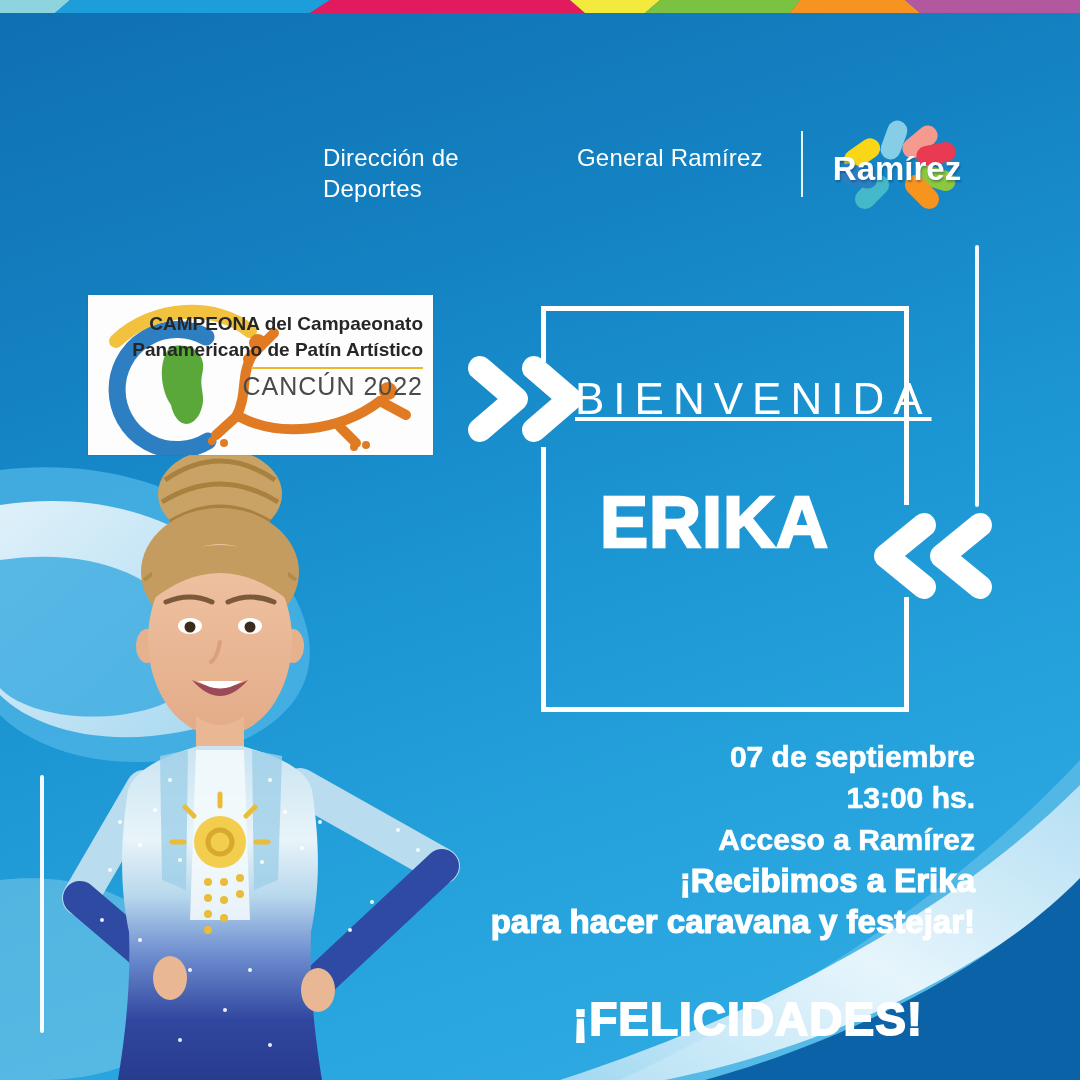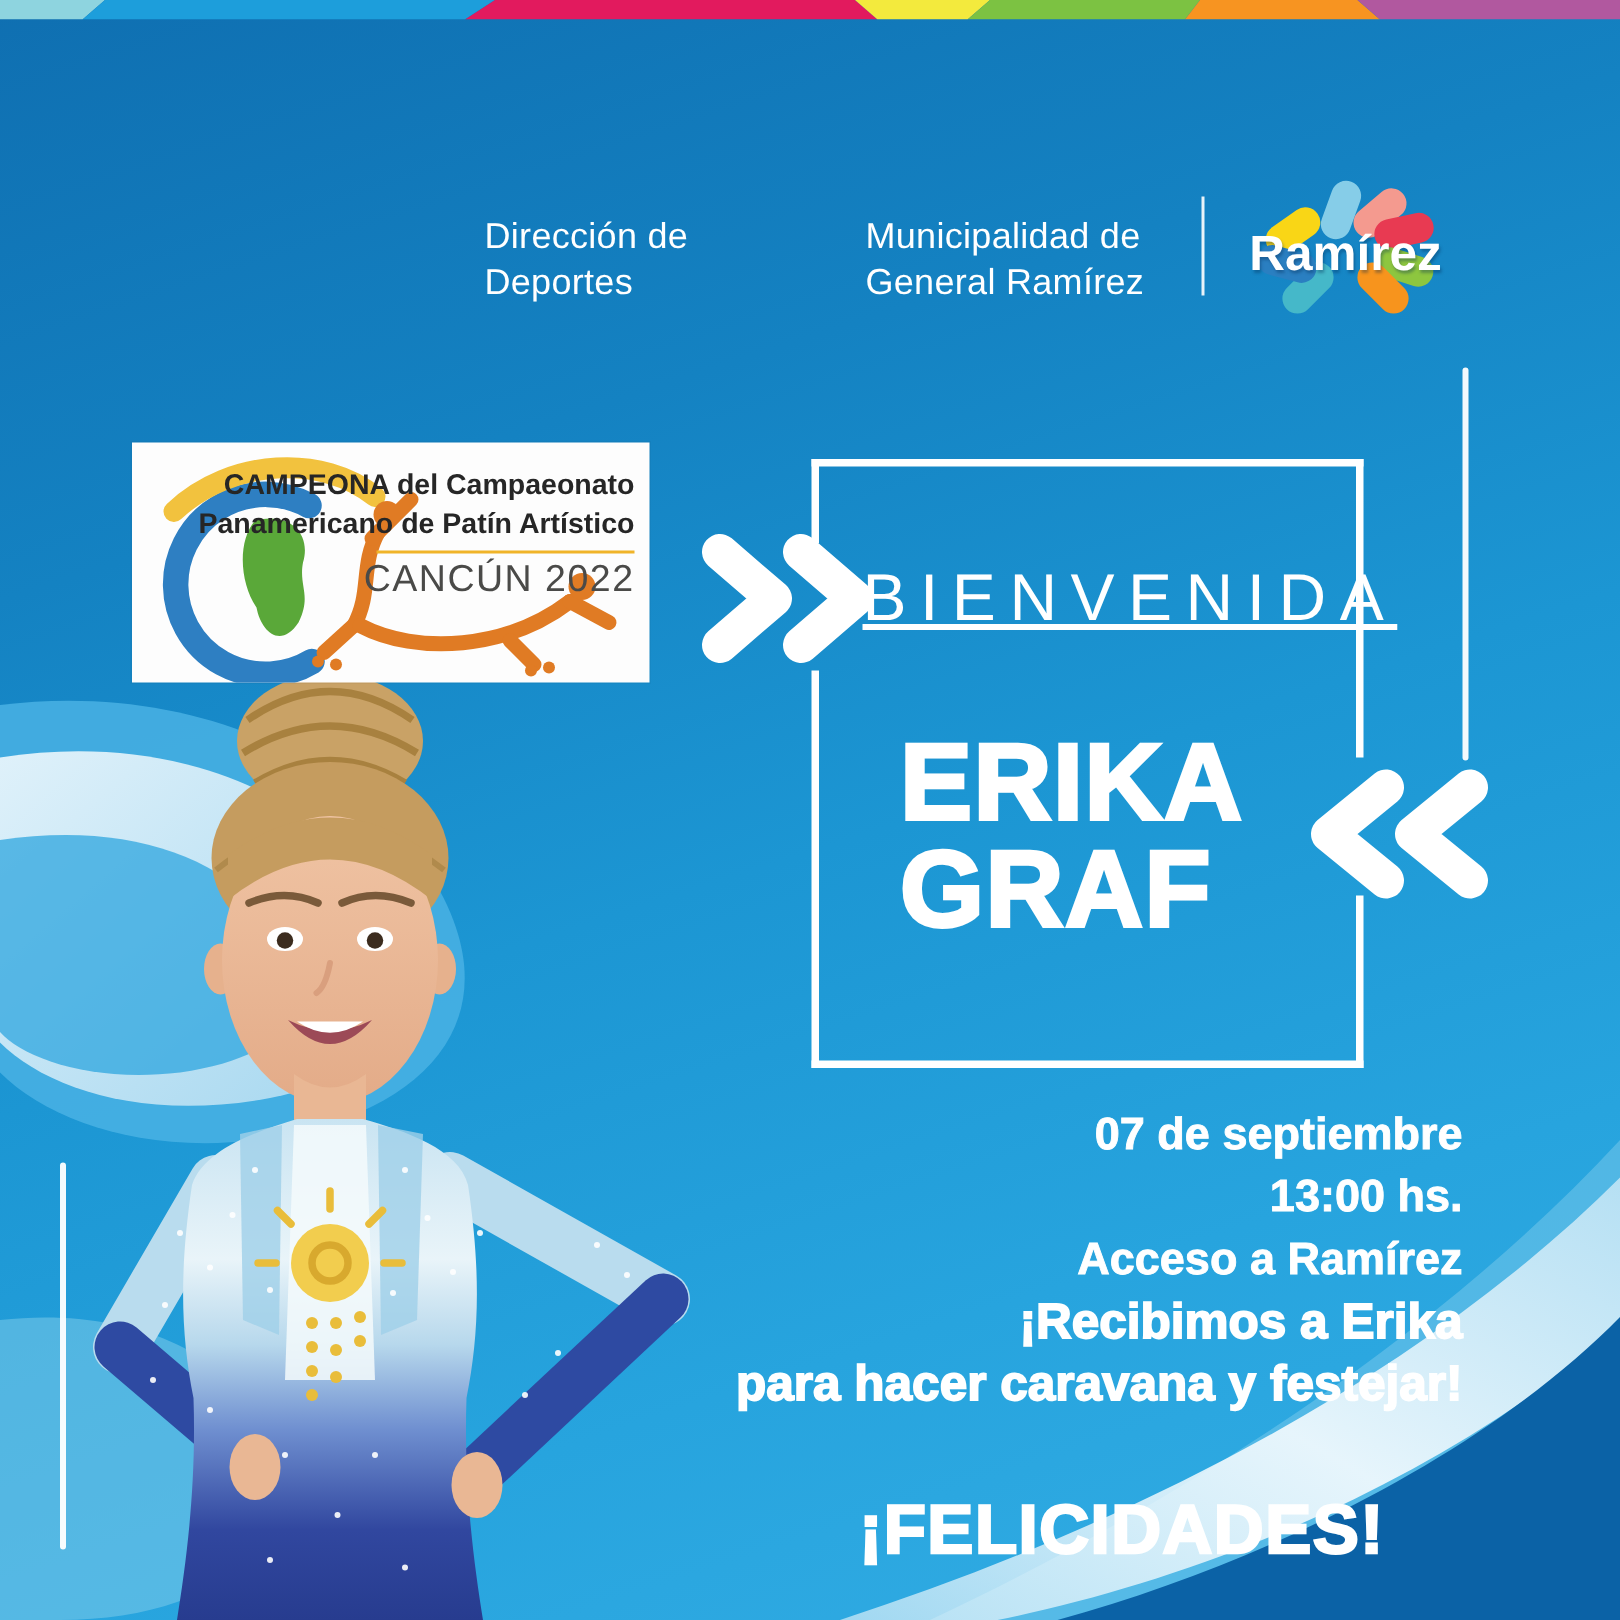--- a/index.html
+++ b/index.html
@@ -181,21 +181,20 @@
     <polygon points="660,0 800,0 790,13 645,13" fill="#7cc242"></polygon>
     <polygon points="800,0 905,0 920,13 790,13" fill="#f79421"></polygon>
     <polygon points="905,0 1080,0 1080,13 920,13" fill="#b1589f"></polygon>
   </svg>
 
   <div class="abs hdr-text" style="left:323px;top:143px;">
     <div>Dirección de</div>
     <div>Deportes</div>
   </div>
   <div class="abs hdr-text" style="left:577px;top:143px;">
-    <div>Municipalidad de</div>
     <div>General Ramírez</div>
   </div>
   <div class="abs hdr-divider"></div>
 
   <svg class="abs citylogo" viewBox="0 0 170 110">
     <g>
       <rect x="30" y="28" width="40" height="20" rx="10" fill="#f9d616" transform="rotate(-35 50 38)"></rect>
       <rect x="62" y="14" width="40" height="20" rx="10" fill="#86cde8" transform="rotate(-70 82 24)"></rect>
       <rect x="88" y="16" width="40" height="20" rx="10" fill="#f49a8f" transform="rotate(-40 108 26)"></rect>
       <rect x="104" y="28" width="40" height="20" rx="10" fill="#e83a52" transform="rotate(-12 124 38)"></rect>
@@ -257,21 +256,20 @@
   <svg class="abs" style="left:872px;top:510px;" width="122" height="92" viewBox="0 0 122 92">
     <g fill="none" stroke="#ffffff" stroke-width="24" stroke-linecap="round" stroke-linejoin="round">
       <path d="M108,15 L70,46 L108,77"></path>
       <path d="M52,15 L14,46 L52,77"></path>
     </g>
   </svg>
 
   <div class="abs kicker">BIENVENIDA</div>
   <div class="abs bigname">
     <div>ERIKA</div>
-    <div>GRAF</div>
   </div>
 
   <div class="abs event">
     <div>07 de septiembre</div>
     <div>13:00 hs.</div>
     <div>Acceso a Ramírez</div>
   </div>
 
   <div class="abs msg">
     <div>¡Recibimos a Erika</div>

